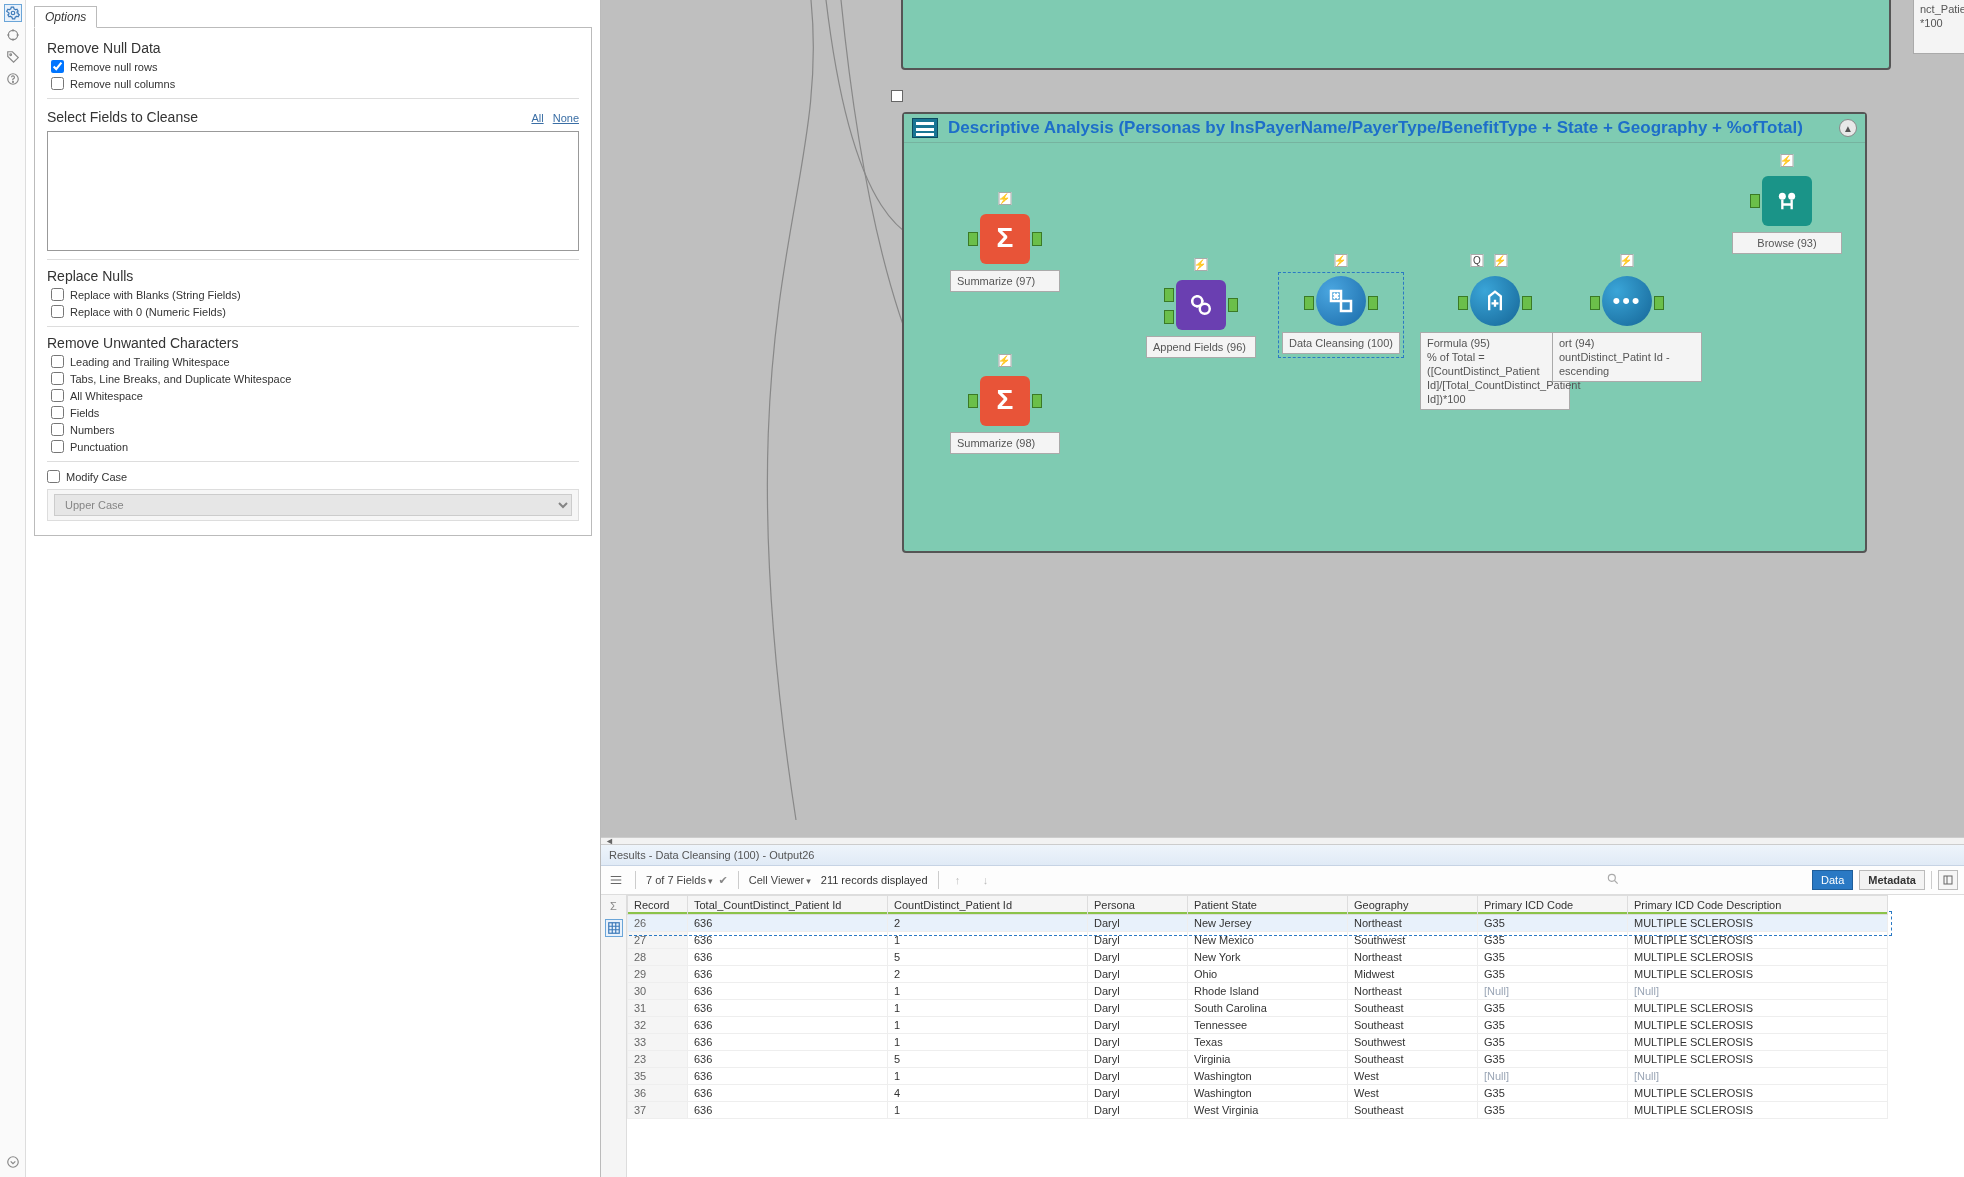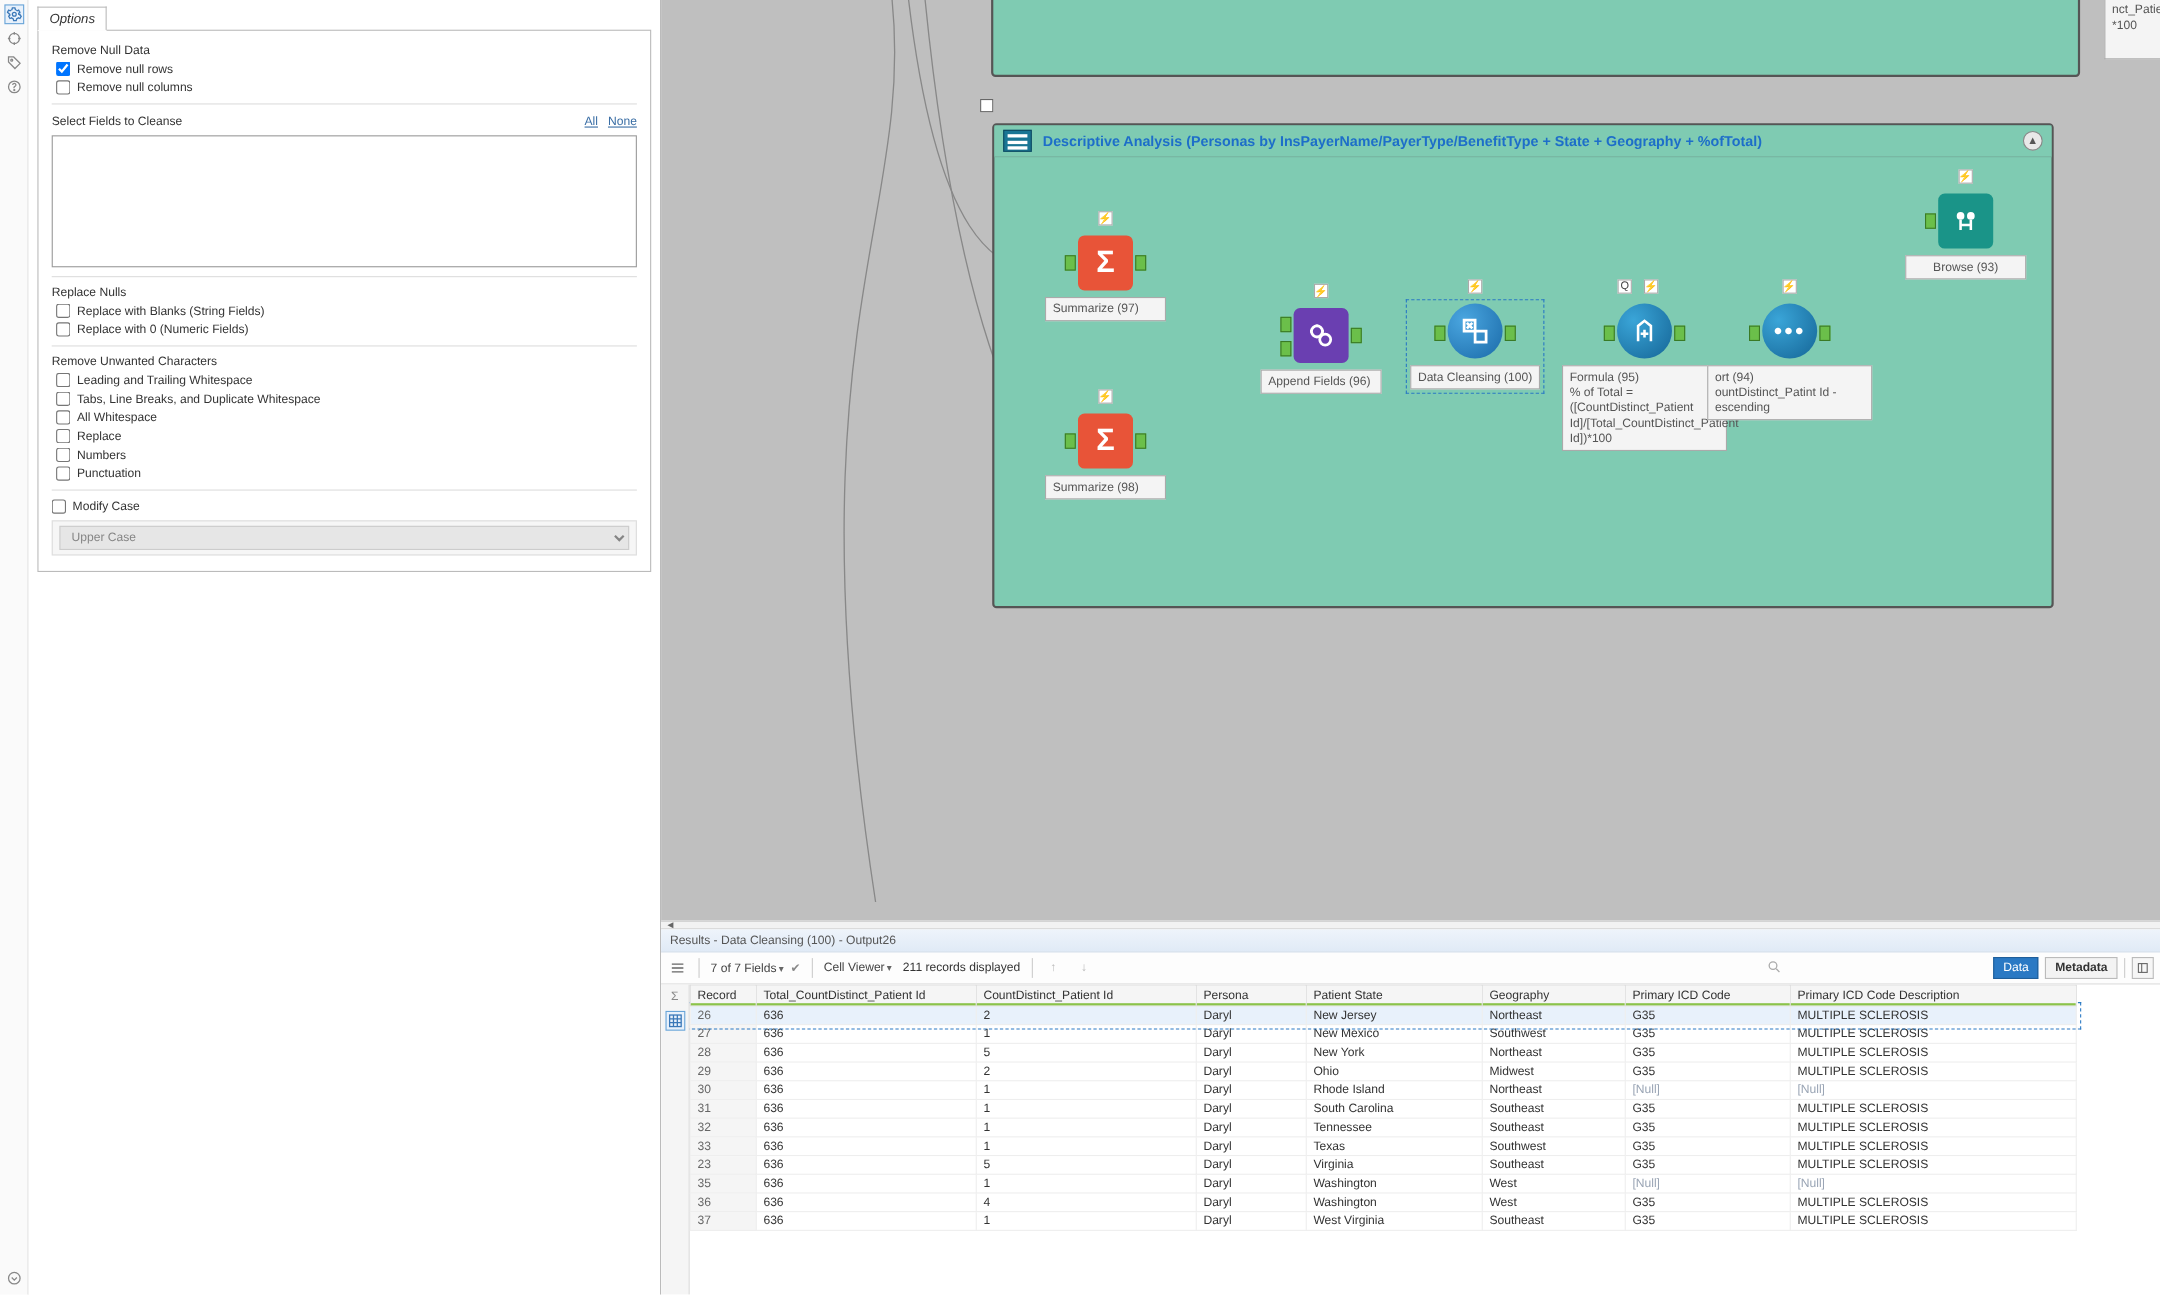--- a/index.html
+++ b/index.html
@@ -6,21 +6,21 @@
 body { font-family: "Segoe UI", Tahoma, sans-serif; font-size: 11px; color: #333; background: #fff; width: 1964px; height: 1177px; overflow: hidden; position: relative; }
 .left-rail { position: absolute; left: 0; top: 0; width: 26px; height: 100%; background: #fafafa; border-right: 1px solid #ddd; display: flex; flex-direction: column; align-items: center; padding-top: 4px; gap: 4px; }
 .left-rail .rail-icon { width: 18px; height: 18px; display: flex; align-items: center; justify-content: center; color: #888; cursor: pointer; }
 .left-rail .rail-icon.active { border: 1px solid #6aa5d8; background: #e8f1fb; }
 .left-rail .rail-icon svg { width: 14px; height: 14px; }
 .left-rail .bottom { margin-top: auto; margin-bottom: 6px; }
 
 .config-panel { position: absolute; left: 26px; top: 0; width: 575px; height: 100%; background: #fff; border-right: 1px solid #bbb; padding: 6px 8px 8px 8px; }
 .options-tab { display: inline-block; border: 1px solid #bbb; border-bottom: 1px solid #fff; padding: 3px 10px; background: #fff; font-size: 12px; position: relative; z-index: 2; font-style: italic; }
 .config-body { border: 1px solid #bbb; margin-top: -1px; padding: 10px 12px 14px 12px; position: relative; z-index: 1; }
-.section-title { font-size: 11px; margin-bottom: 4px; margin-top: 2px; }
+.section-title { font-size: 14px; margin-bottom: 4px; margin-top: 2px; }
 .hr { border: none; border-top: 1px solid #ddd; margin: 8px 0; }
 .check-row { display: flex; align-items: center; gap: 6px; margin: 4px 0 4px 4px; }
 .check-row input[type=checkbox]{ width:13px;height:13px;}
 .fields-header { display: flex; justify-content: space-between; align-items: baseline; }
 .fields-header .links a { color: #3a6ea5; text-decoration: underline; font-size: 11px; margin-left: 6px; cursor:pointer;}
 .fields-box { width: 100%; height: 120px; border: 1px solid #999; background: #fff; margin-top: 2px; }
 .modify-select { width: 100%; height: 22px; background: #e0e0e0; border: 1px solid #bbb; color:#555; padding: 0 6px; font-size: 11px; }
 .modify-wrap { margin-top: 6px; padding: 4px 6px; background:#f6f6f6; border:1px solid #ddd;}
 
 .canvas-area { position: absolute; left: 601px; top: 0; right: 0; height: 837px; background: #bfbfbf; overflow: hidden; }
@@ -31,21 +31,21 @@
 .cont-top { position:absolute; left:300px; top:-50px; width:990px; height:120px; background:#7fcbb2; border:2px solid #555; border-radius:4px; }
 
 .partial-formula { position:absolute; left:1312px; top:0; width:136px; height:54px; background:#f4f4f4; border:1px solid #aaa; border-top:none; padding:2px 6px; font-size:11px; color:#555; line-height:14px;}
 
 
 .cont-main { position:absolute; left:301px; top:112px; width:965px; height:441px; background:#7fcbb2; border:2px solid #555; border-radius:4px; }
 .cont-header { display:flex; align-items:center; gap:10px; padding:4px 8px; background:#7fcbb2; border-bottom:1px solid rgba(85,85,85,.2);}
 .cont-header .hdr-icon { width:26px; height:20px; background:#1a7594; border:1px solid #0f4a5f; position:relative;}
 .cont-header .hdr-icon::before{content:""; position:absolute; left:3px; right:3px; top:3px; height:3px; background:#fff;}
 .cont-header .hdr-icon::after{content:""; position:absolute; left:3px; right:3px; top:9px; height:3px; background:#fff; box-shadow:0 5px 0 #fff;}
-.cont-header .title { color:#1d6ec9; font-weight:bold; font-size:13px; }
+.cont-header .title { color:#1d6ec9; font-weight:bold; font-size:17px; }
 .cont-collapse { margin-left:auto; width:18px; height:18px; border:1px solid #888; border-radius:50%; background:#e8e8e8; display:flex; align-items:center; justify-content:center; color:#555; font-size:10px; cursor:pointer;}
 
 .tool { position:absolute; display:flex; flex-direction:column; align-items:center; }
 .tool .tool-icon { width:50px; height:50px; display:flex; align-items:center; justify-content:center; position:relative;}
 .tool .label { margin-top:6px; min-width:110px; max-width:150px; background:#f4f4f4; border:1px solid #aaa; padding:3px 6px; font-size:11px; color:#555; line-height:14px; text-align:left;}
 .bolt { position:absolute; top:-22px; left:50%; transform:translateX(-50%); width:13px; height:13px; border:1px solid #aaa; background:#fff; display:flex; align-items:center; justify-content:center; font-size:10px; color:#444;}
 .bolt-q { left:calc(50% - 18px);}
 .bolt-b { left:calc(50% + 6px);}
 
 
@@ -183,21 +183,21 @@
     <div class="check-row">
         <input type="checkbox" style="">
         <span>Tabs, Line Breaks, and Duplicate Whitespace</span>
       </div>
     <div class="check-row">
         <input type="checkbox" style="">
         <span>All Whitespace</span>
       </div>
     <div class="check-row">
         <input type="checkbox" style="">
-        <span>Replace</span>
+        <span>Fields</span>
       </div>
     <div class="check-row">
         <input type="checkbox" style="">
         <span>Numbers</span>
       </div>
     <div class="check-row">
         <input type="checkbox" style="">
         <span>Punctuation</span>
       </div>
     <hr class="hr">

